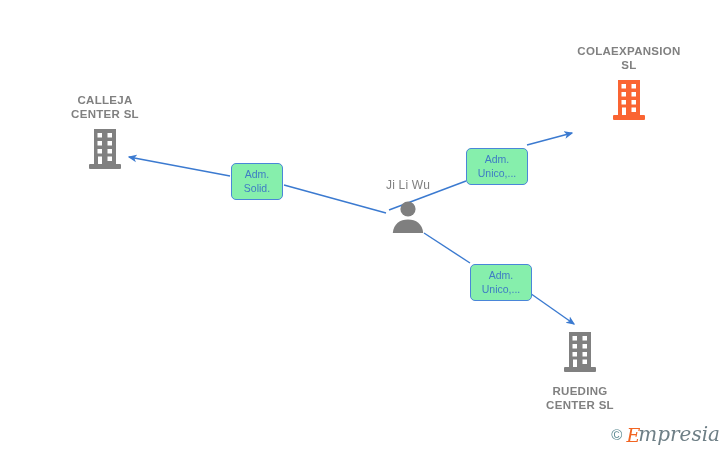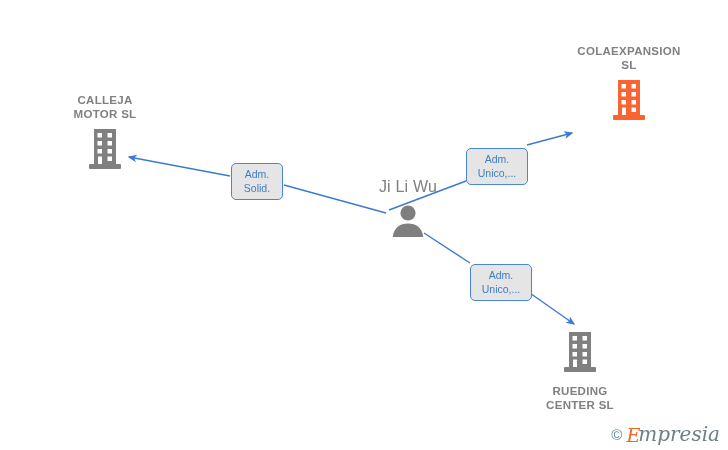--- a/index.html
+++ b/index.html
@@ -33,36 +33,36 @@
   }
   .node-label {
     font-size: 11.5px;
     font-weight: bold;
     color: #808080;
     line-height: 14px;
     letter-spacing: 0.3px;
     white-space: pre-line;
   }
   .person-label {
-    font-size: 16px;
+    font-size: 12px;
     font-weight: normal;
     color: #808080;
     letter-spacing: 0.2px;
   }
   .icon-wrap {
     display: block;
     margin: 0 auto;
   }
 
   
   .edge-chip {
     position: absolute;
     border: 1px solid #4a86d8;
     border-radius: 5px;
-    background: #e5e5e5;
+    background: #86efac;
     color: #3f7cc4;
     font-size: 10.5px;
     line-height: 14px;
     text-align: center;
     padding: 3px 6px 4px 6px;
     white-space: pre-line;
     box-sizing: border-box;
   }
 
   
@@ -138,21 +138,21 @@
         <rect x="9.5" y="22" width="4.5" height="4.5" fill="#ffffff"></rect>
         <rect x="19.5" y="22" width="4.5" height="4.5" fill="#ffffff"></rect>
         <rect x="10" y="29.5" width="4" height="7.5" fill="#ffffff"></rect>
         <rect x="19.5" y="29.5" width="4.5" height="4.5" fill="#ffffff"></rect>
       </svg>
     </span>
   </div>
 
   <div class="node" style="left:35px; top:93px;">
     <div class="node-label">CALLEJA
-MOTOR  SL</div>
+CENTER  SL</div>
     <span class="icon-wrap">
       <svg width="34" height="44" viewBox="0 0 34 44" xmlns="http://www.w3.org/2000/svg" style="margin-top:6px;">
         <rect x="6" y="2" width="22" height="35" fill="#808080"></rect>
         <rect x="1" y="37" width="32" height="5" rx="1" fill="#808080"></rect>
         <rect x="9.5" y="6" width="4.5" height="4.5" fill="#ffffff"></rect>
         <rect x="19.5" y="6" width="4.5" height="4.5" fill="#ffffff"></rect>
         <rect x="9.5" y="14" width="4.5" height="4.5" fill="#ffffff"></rect>
         <rect x="19.5" y="14" width="4.5" height="4.5" fill="#ffffff"></rect>
         <rect x="9.5" y="22" width="4.5" height="4.5" fill="#ffffff"></rect>
         <rect x="19.5" y="22" width="4.5" height="4.5" fill="#ffffff"></rect>

